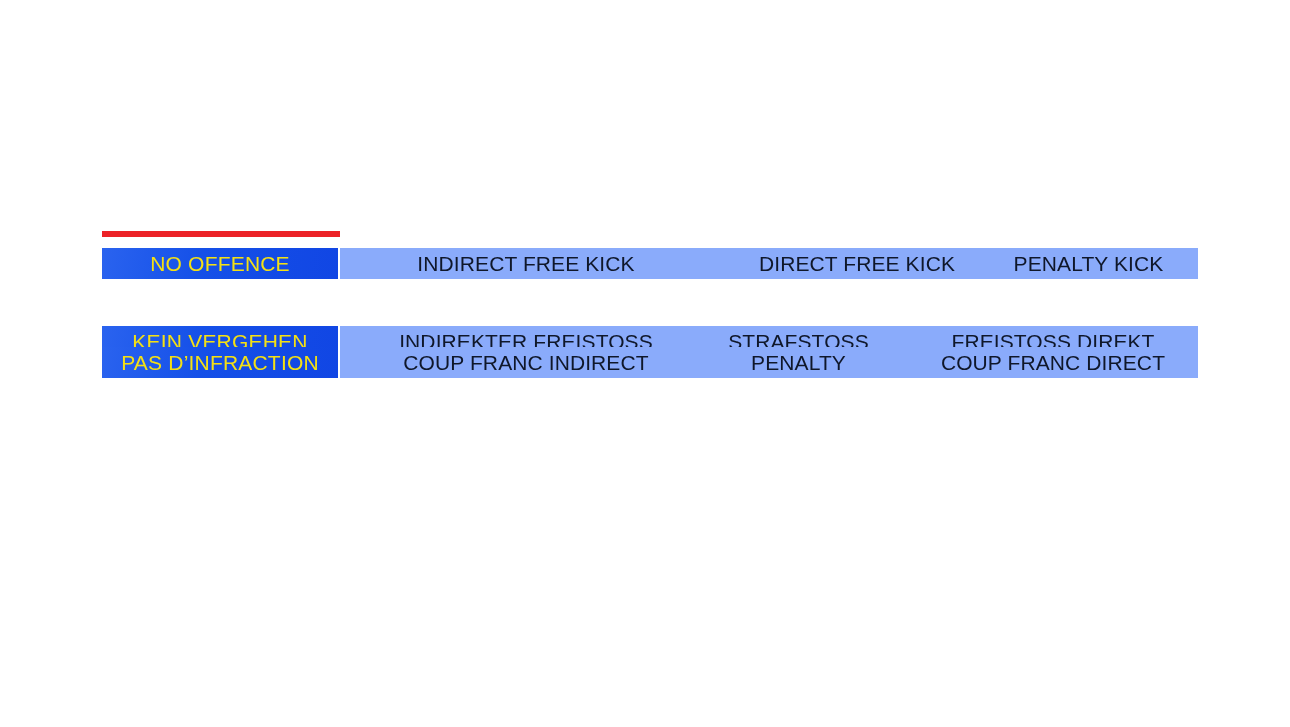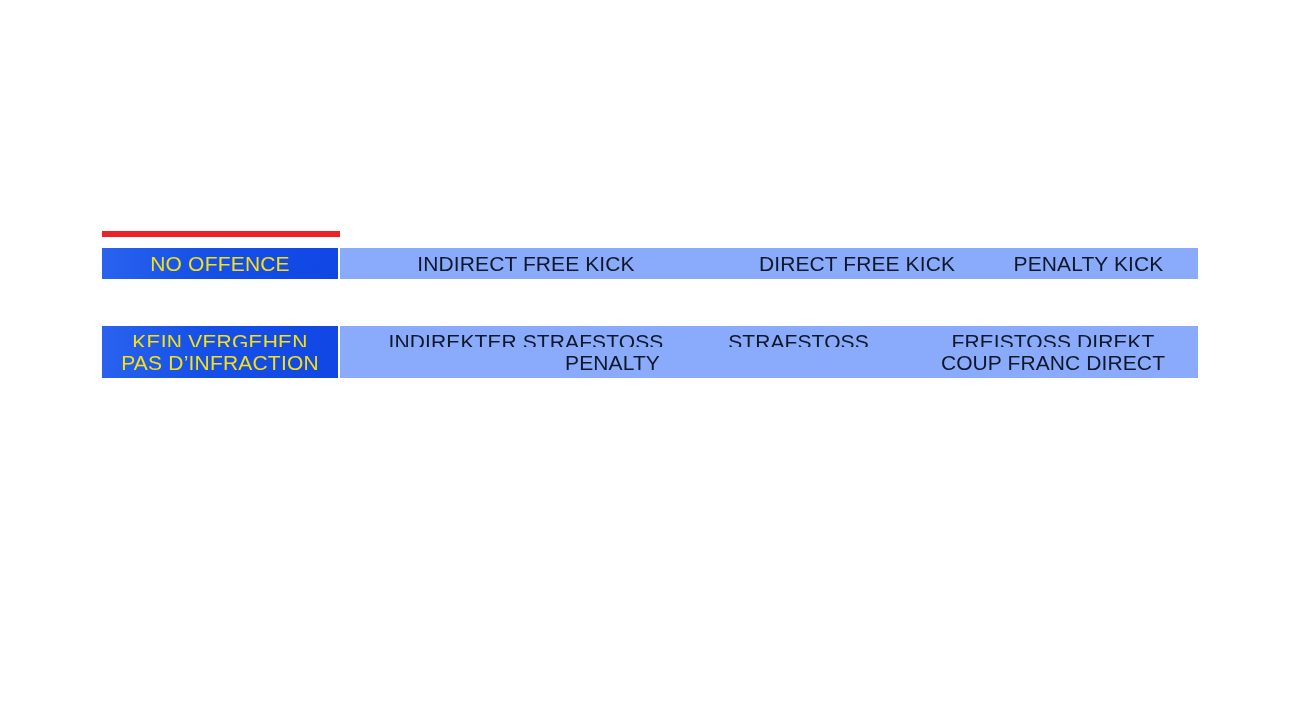--- a/index.html
+++ b/index.html
@@ -106,28 +106,29 @@
       <div class="option opt-0">INDIRECT FREE KICK</div>
       <div class="option opt-1">DIRECT FREE KICK</div>
       <div class="option opt-2">PENALTY KICK</div>
     </div>
   </div>
 
   <div class="row" id="row-1">
     <div class="label-cell">KEIN VERGEHEN</div>
     <div class="gutter"></div>
     <div class="options-cell">
-      <div class="option opt-0">INDIREKTER STRAFSTOSS</div>
+      <div class="option opt-0">INDIREKTER FREISTOSS</div>
       <div class="option opt-2">STRAFSTOSS</div>
       <div class="option opt-1">FREISTOSS DIREKT</div>
     </div>
   </div>
 
   <div class="row" id="row-2">
     <div class="label-cell">PAS D’INFRACTION</div>
     <div class="gutter"></div>
     <div class="options-cell">
+      <div class="option opt-0">COUP FRANC INDIRECT</div>
       <div class="option opt-2">PENALTY</div>
       <div class="option opt-1">COUP FRANC DIRECT</div>
     </div>
   </div>
 
 </div>
 
 </body></html>

